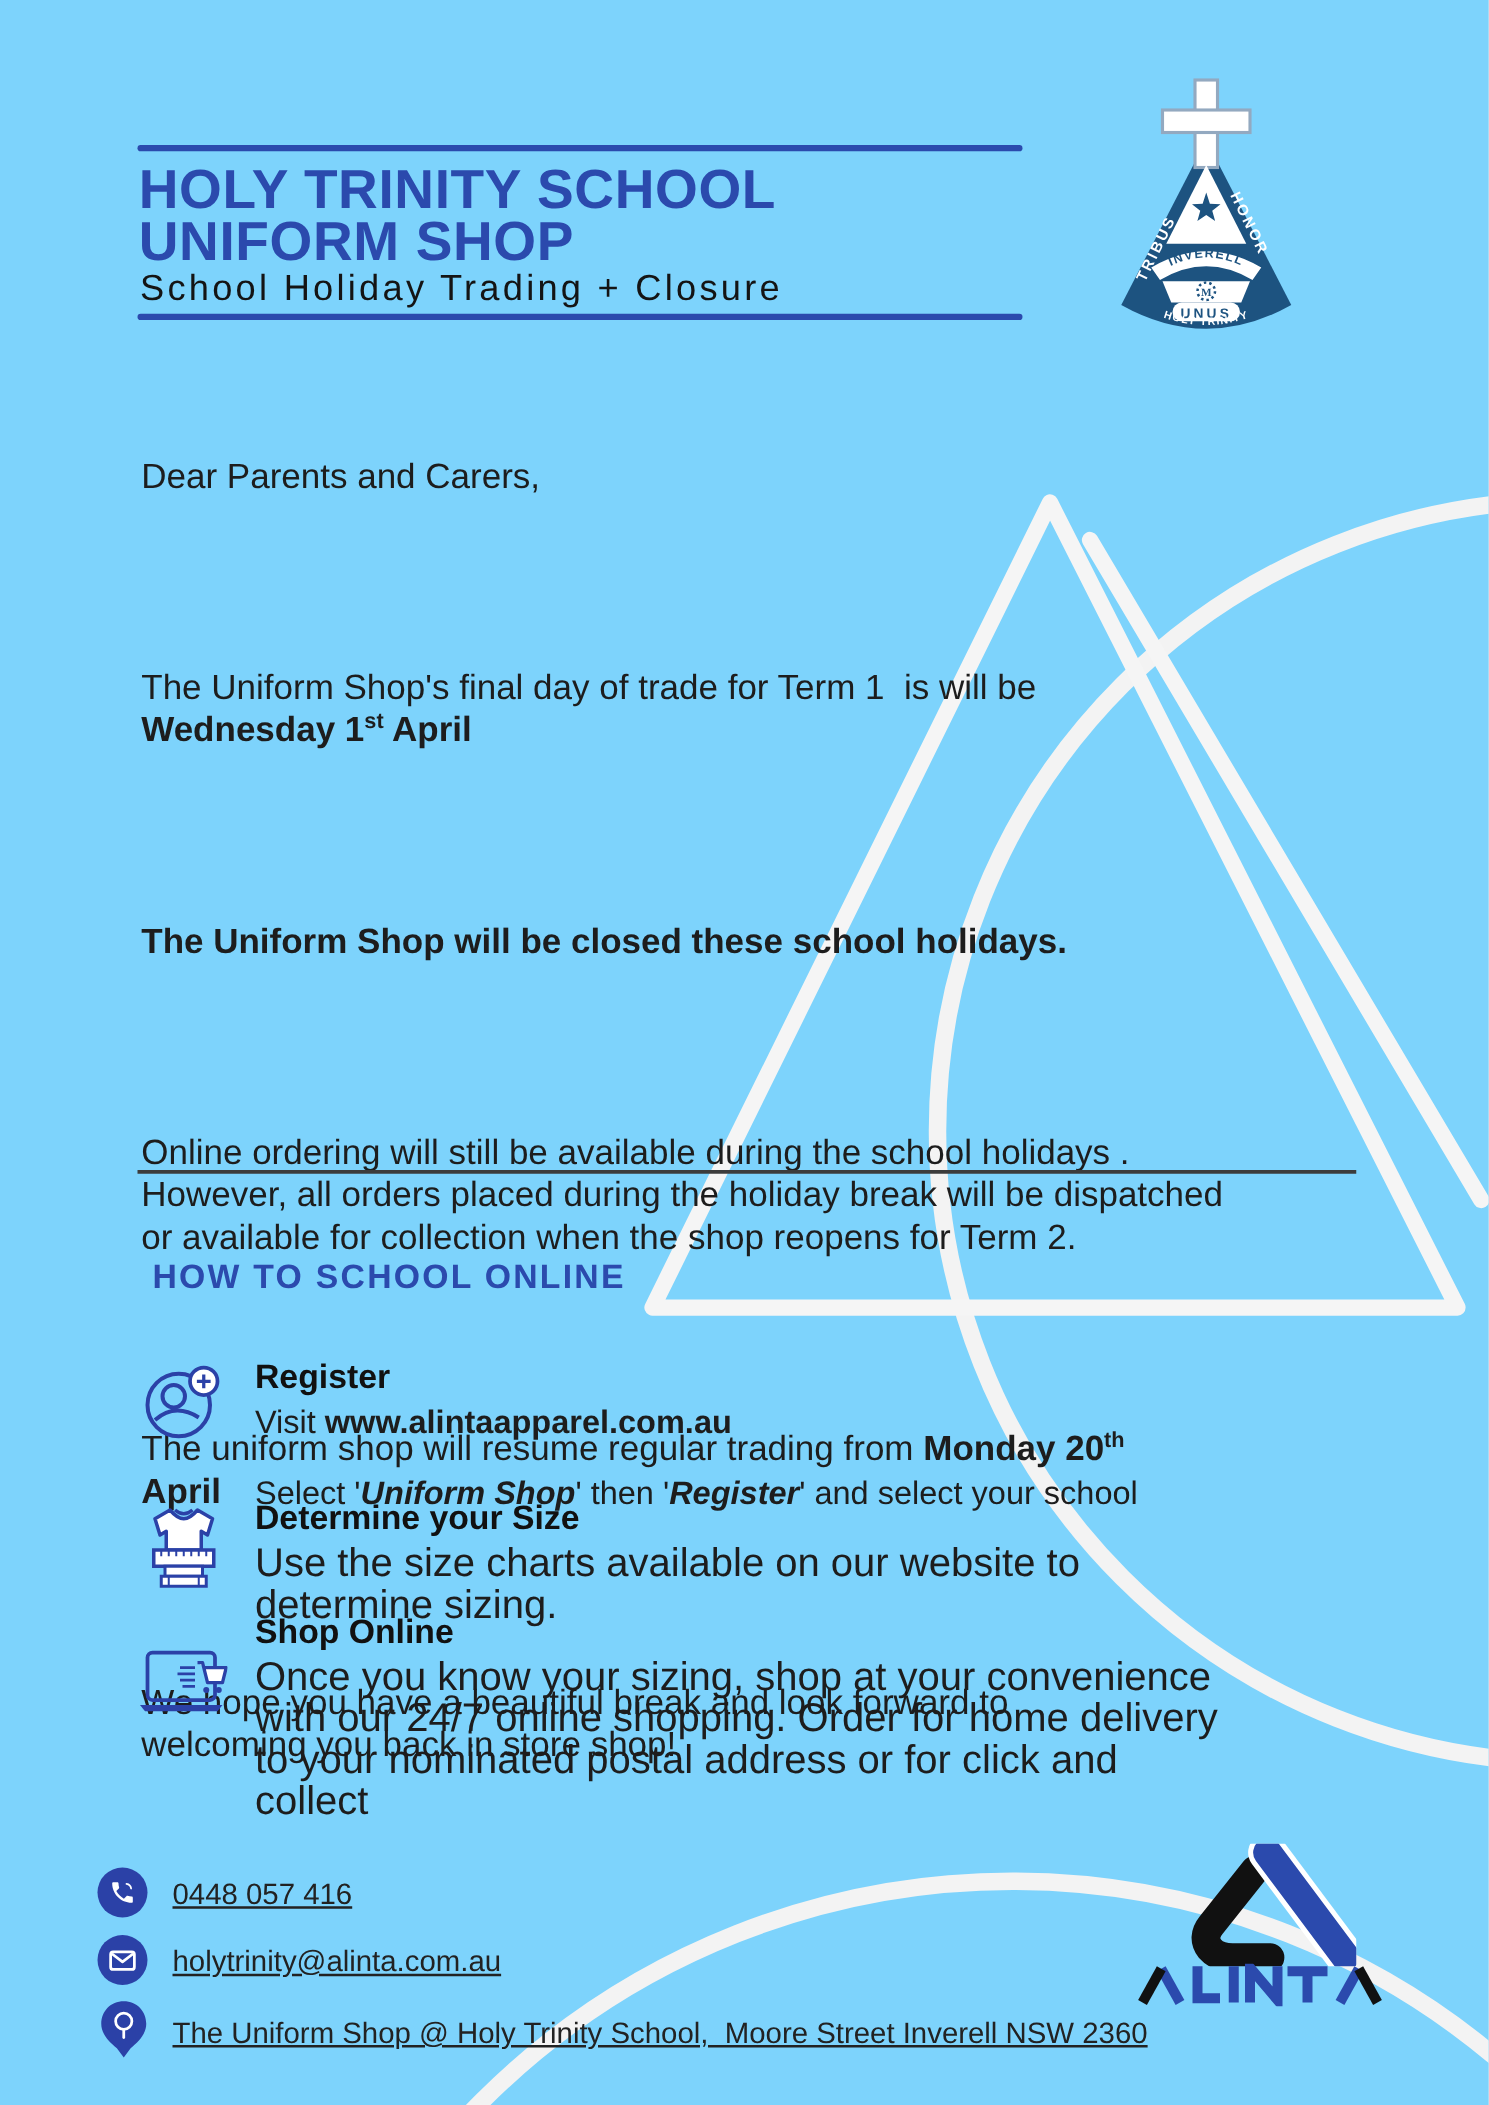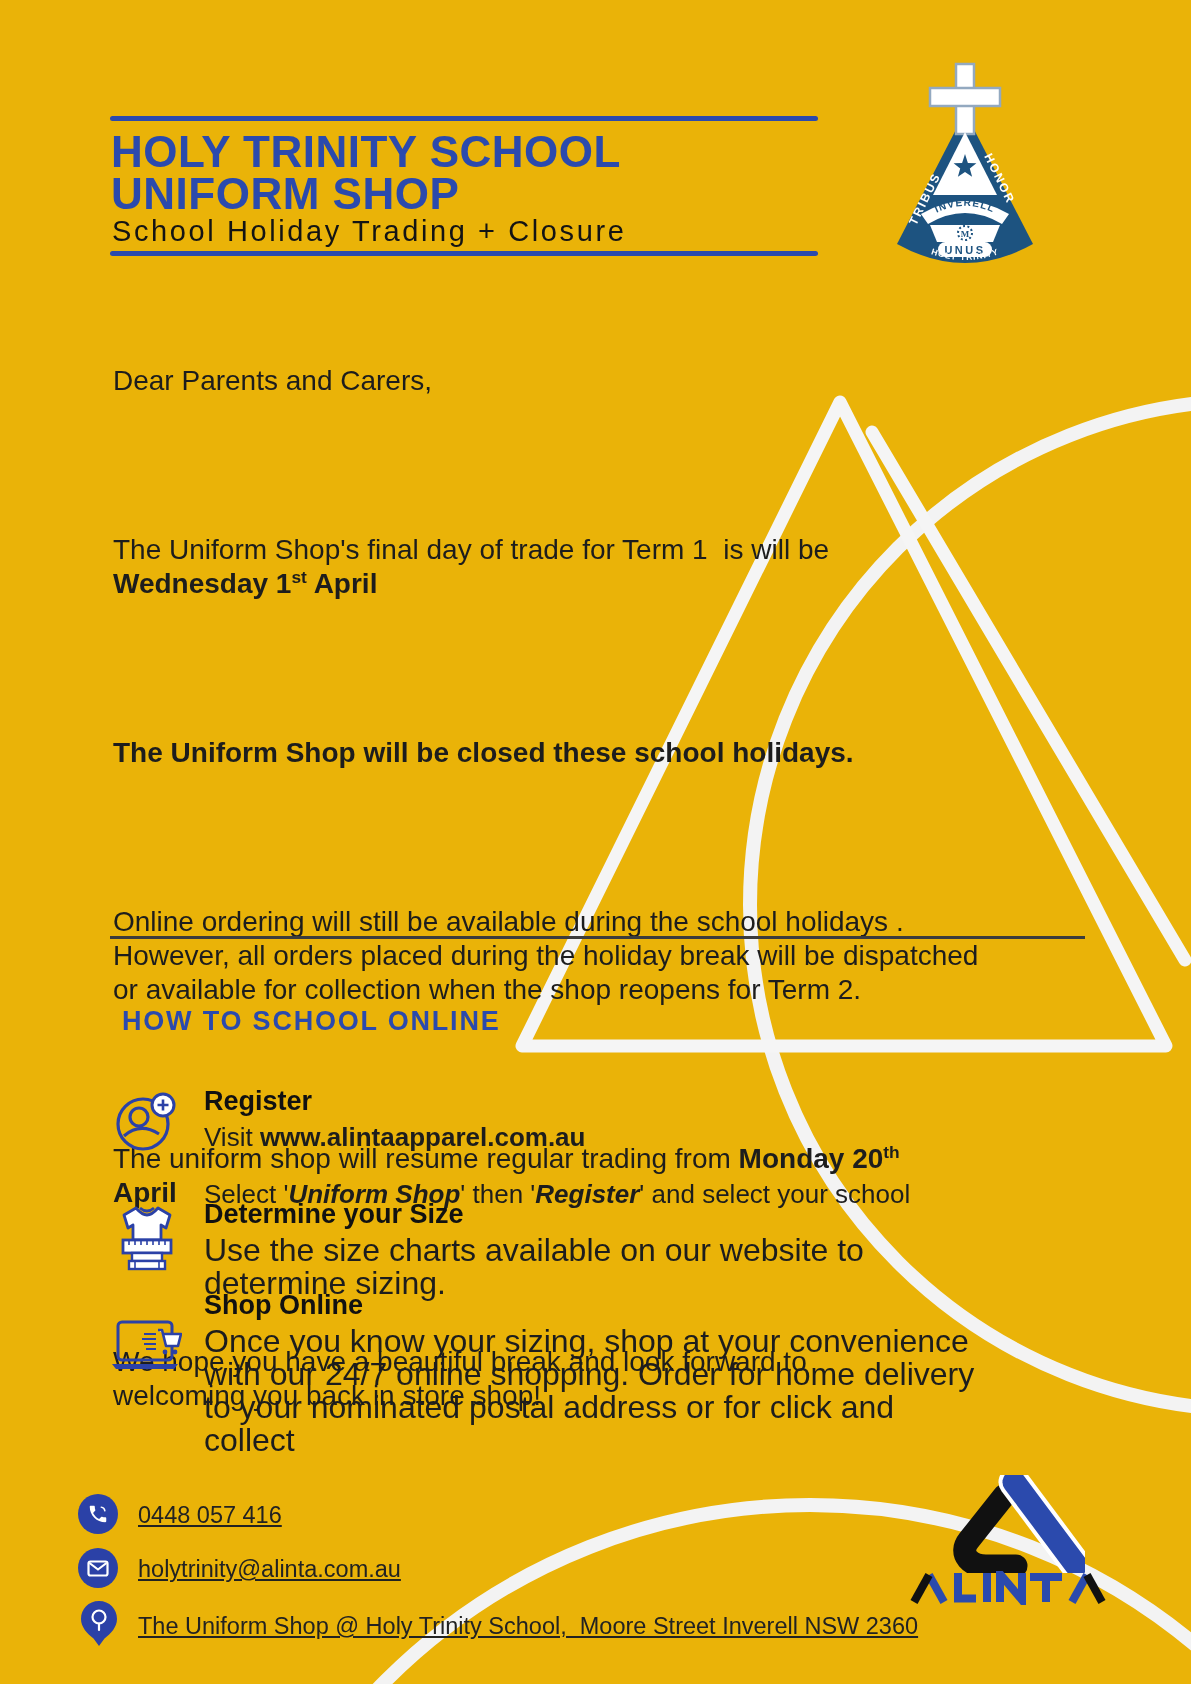--- a/index.html
+++ b/index.html
@@ -1,17 +1,17 @@
 <!DOCTYPE html>
 <html><head>
 <meta charset="utf-8">
 <style>
   html,body{margin:0;padding:0;background:#e9e9e9;}
   .page{
-    position:relative;width:1191px;height:1684px;margin:0 auto;background:#eab308;
+    position:relative;width:1191px;height:1684px;margin:0 auto;background:#7dd3fc;
     font-family:"Liberation Sans", sans-serif;color:#1d1d1d;overflow:hidden;
   }
   .abs{position:absolute;}
   .watermark{position:absolute;inset:0;z-index:0;pointer-events:none;}
   .content{position:absolute;inset:0;z-index:1;}
 
   
   .rule-blue{position:absolute;height:5px;background:#2b4aad;border-radius:3px;}
   .title{
     position:absolute;left:111px;top:131px;color:#2b4aad;font-weight:800;

